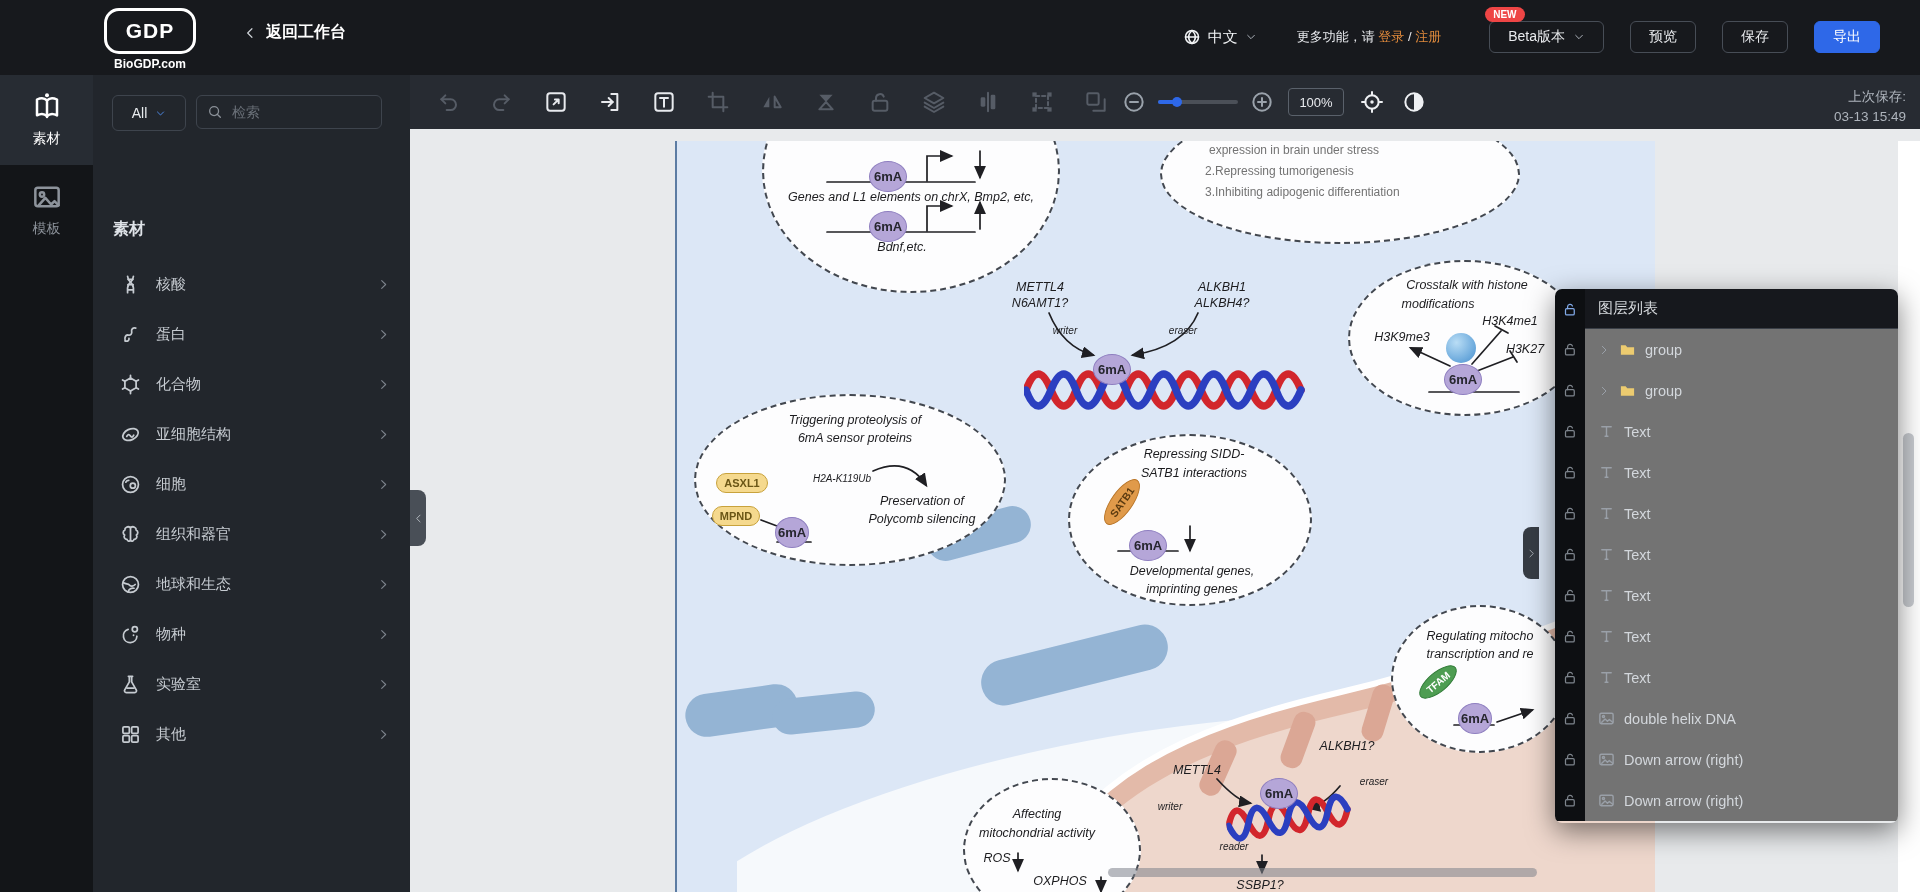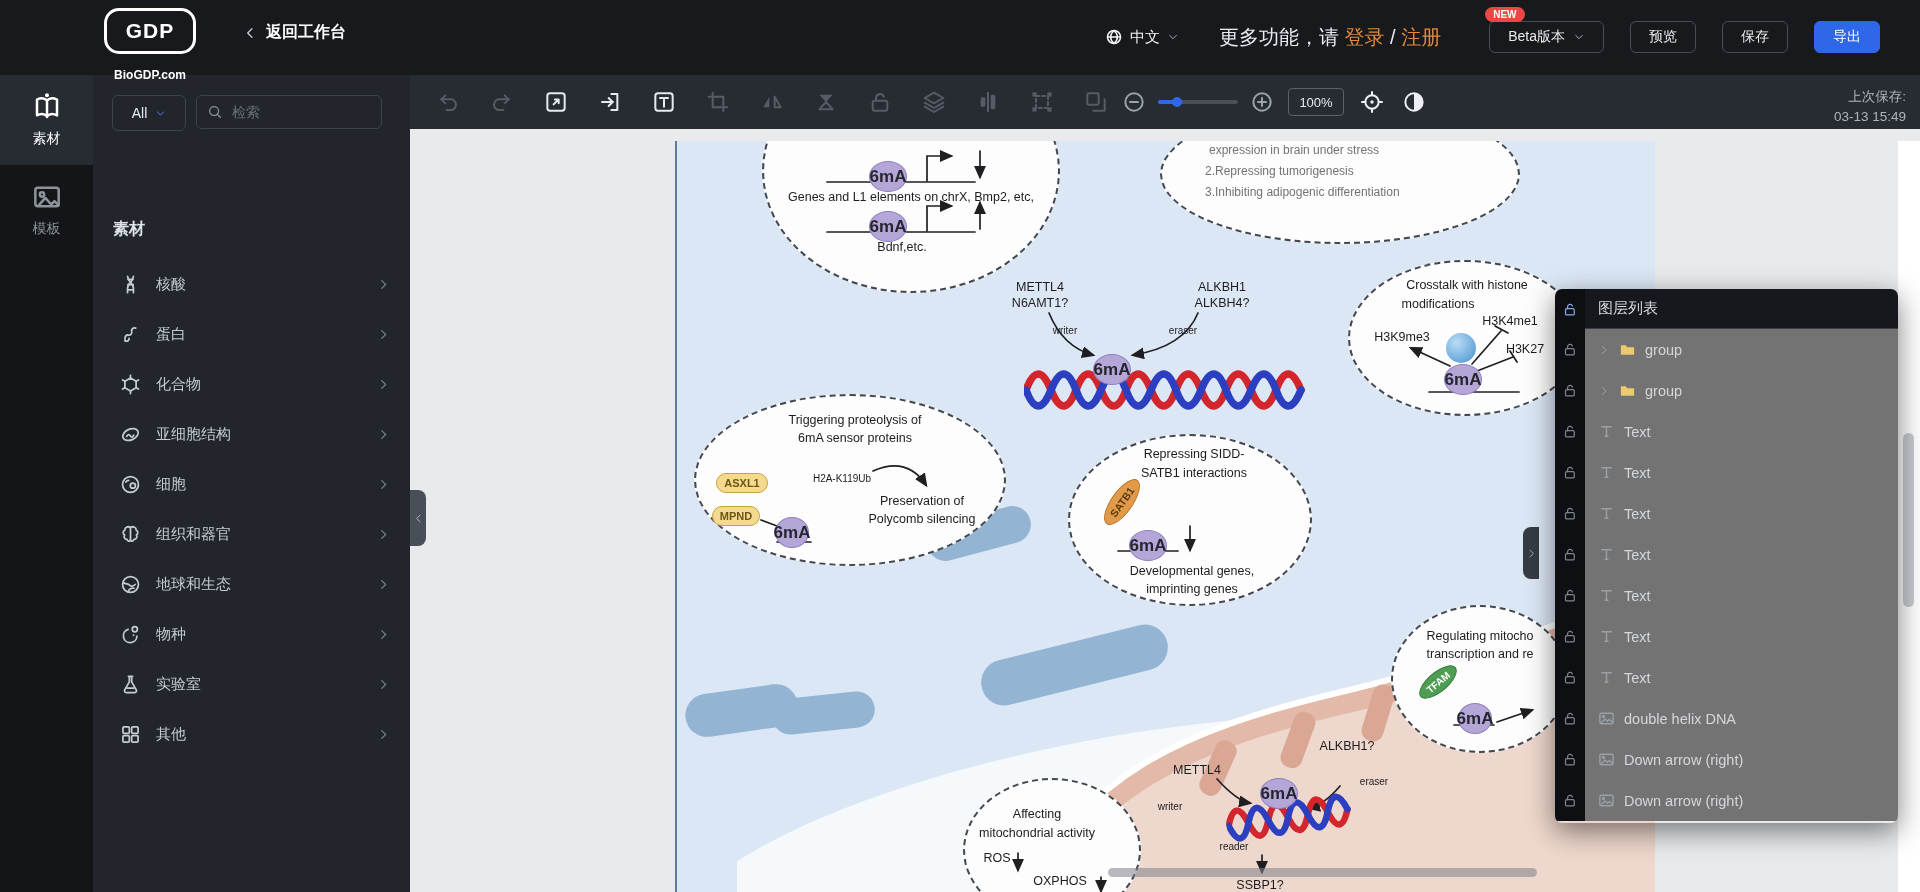--- a/index.html
+++ b/index.html
@@ -6,28 +6,28 @@
   body{width:1920px;height:892px;overflow:hidden;font-family:"Liberation Sans",sans-serif;-webkit-font-smoothing:antialiased;}
   .app{position:relative;width:1920px;height:892px;background:#e8eaec;}
   svg{display:block}
   .ic{display:inline-flex;align-items:center;justify-content:center}
   .ic svg{width:100%;height:100%}
 
   
   .hdr{position:absolute;left:0;top:0;width:1920px;height:75px;background:#17191d;z-index:60;}
   .logo-wrap{position:absolute;left:104px;top:8px;text-align:center;color:#fff;}
   .logo-box{width:86px;height:40px;border:3px solid #fff;border-radius:15px;display:flex;align-items:center;justify-content:center;font-weight:800;font-size:21px;letter-spacing:1px;}
-  .logo-sub{font-size:12px;font-weight:700;margin-top:14px;}
+  .logo-sub{font-size:12px;font-weight:700;margin-top:3px;}
   .back{position:absolute;left:243px;top:22px;display:flex;align-items:center;gap:9px;color:#fff;font-size:16px;font-weight:700;cursor:pointer;}
   .back .ic{width:14px;height:14px;color:#cfd3d8}
   .hdr-right{position:absolute;right:40px;top:21px;display:flex;align-items:center;gap:26px;}
   .lang{display:flex;align-items:center;gap:7px;color:#f2f4f6;font-size:15px;cursor:pointer;}
   .lang .ic{width:18px;height:18px}
   .lang .dd,.beta .dd{width:12px;height:12px;color:#aab0b8}
-  .hint{color:#e8eaee;font-size:20px;margin-left:14px;}
+  .hint{color:#e8eaee;font-size:13px;margin-left:14px;}
   .hint a{color:#e08a3c;text-decoration:none;cursor:pointer;}
   .beta-wrap{position:relative;margin-left:22px;}
   .new-badge{position:absolute;left:-4px;top:-14px;background:var(--badge-red,#ee4545);color:#fff;font-size:10px;font-weight:700;padding:2px 8px;border-radius:9px;z-index:2;}
   .btn{height:32px;border-radius:6px;border:1px solid #474d56;background:transparent;color:#e9ebee;font-size:14px;font-family:inherit;padding:0 18px;display:inline-flex;align-items:center;gap:8px;cursor:pointer;}
   .btn.primary{background:var(--accent,#2e68e8);border-color:var(--accent,#2e68e8);color:#fff;}
 
   
   .rail{position:absolute;left:0;top:75px;width:93px;height:817px;background:#131518;z-index:50;}
   .rail-item{width:93px;height:90px;display:flex;flex-direction:column;align-items:center;justify-content:center;gap:8px;color:#8d939b;font-size:14px;cursor:pointer;}
   .rail-item .ic{width:30px;height:30px}
@@ -62,24 +62,24 @@
   .zoomval{margin-left:14px;min-width:46px;height:26px;border:1px solid #5a616b;border-radius:4px;color:#e8eaee;font-size:13px;display:flex;align-items:center;justify-content:center;padding:0 4px;cursor:pointer;}
   .after-zoom{display:flex;align-items:center;gap:18px;margin-left:16px;}
   .after-zoom .tool{color:#eef0f3}
   .saved{position:absolute;right:14px;top:12px;text-align:right;color:#aeb4bc;font-size:13.5px;line-height:20px;}
 
   
   .canvas{position:absolute;left:410px;top:141px;width:1510px;height:751px;background:#e8eaec;overflow:hidden;}
   .page{position:absolute;left:265px;top:0;width:978px;height:751px;background:#dce7f6;border-left:2px solid #5c7ca3;overflow:hidden;z-index:1;}
   .page *{box-sizing:border-box}
   .ell{position:absolute;border:2px dashed #42474f;border-radius:50%;background:#fdfdfe;z-index:3;}
-  .t{position:absolute;transform:translateX(-50%);white-space:nowrap;color:#1c1c1f;font-size:12.5px;z-index:6;}
+  .t{position:absolute;transform:translateX(-50%);white-space:nowrap;color:#1c1c1f;font-size:12.5px;z-index:6;font-style:italic;}
   .tl{position:absolute;white-space:nowrap;color:#737373;font-size:12px;z-index:6;}
   .small{font-size:10px}
-  .badge6{position:absolute;width:38px;height:31px;margin:-10px 0 0 -19px;border-radius:50%;background:var(--badge-purple,#b5a6d8);border:1px solid #8f7fc0;color:#26262e;font-size:17px;font-weight:700;display:flex;align-items:center;justify-content:center;z-index:6;}
+  .badge6{position:absolute;width:38px;height:31px;margin:-10px 0 0 -19px;border-radius:50%;background:var(--badge-purple,#b5a6d8);border:1px solid #8f7fc0;color:#26262e;font-size:13px;font-weight:700;display:flex;align-items:center;justify-content:center;z-index:6;}
   .gpill{position:absolute;border-radius:10px;background:#f5d98e;border:1.5px solid #c8a23c;color:#6b5616;font-size:11px;font-weight:700;display:flex;align-items:center;justify-content:center;z-index:6;}
   .blob{position:absolute;border-radius:50%;display:flex;align-items:center;justify-content:center;font-weight:700;z-index:6;}
   .bluepill{position:absolute;background:var(--membrane-blue,#94b4d4);border-radius:999px;z-index:2;}
   .nucleo{position:absolute;width:30px;height:30px;border-radius:50%;background:radial-gradient(circle at 35% 32%,#b9ddf5,#68a7db 70%,#4f8cc4);z-index:6;}
   .overlay{position:absolute;left:0;top:0;z-index:5;pointer-events:none;}
   .hximg{position:absolute;z-index:5;}
 
   .handleL{position:absolute;left:0;top:349px;width:16px;height:56px;background:#494f57;border-radius:0 8px 8px 0;color:#b9bec5;display:flex;align-items:center;justify-content:center;z-index:25;cursor:pointer;}
   .handleR{position:absolute;left:1113px;top:386px;width:16px;height:52px;background:#363c44;border-radius:8px 0 0 8px;color:#aab0b7;display:flex;align-items:center;justify-content:center;z-index:25;cursor:pointer;}
   .handleL .ic,.handleR .ic{width:11px;height:11px}

